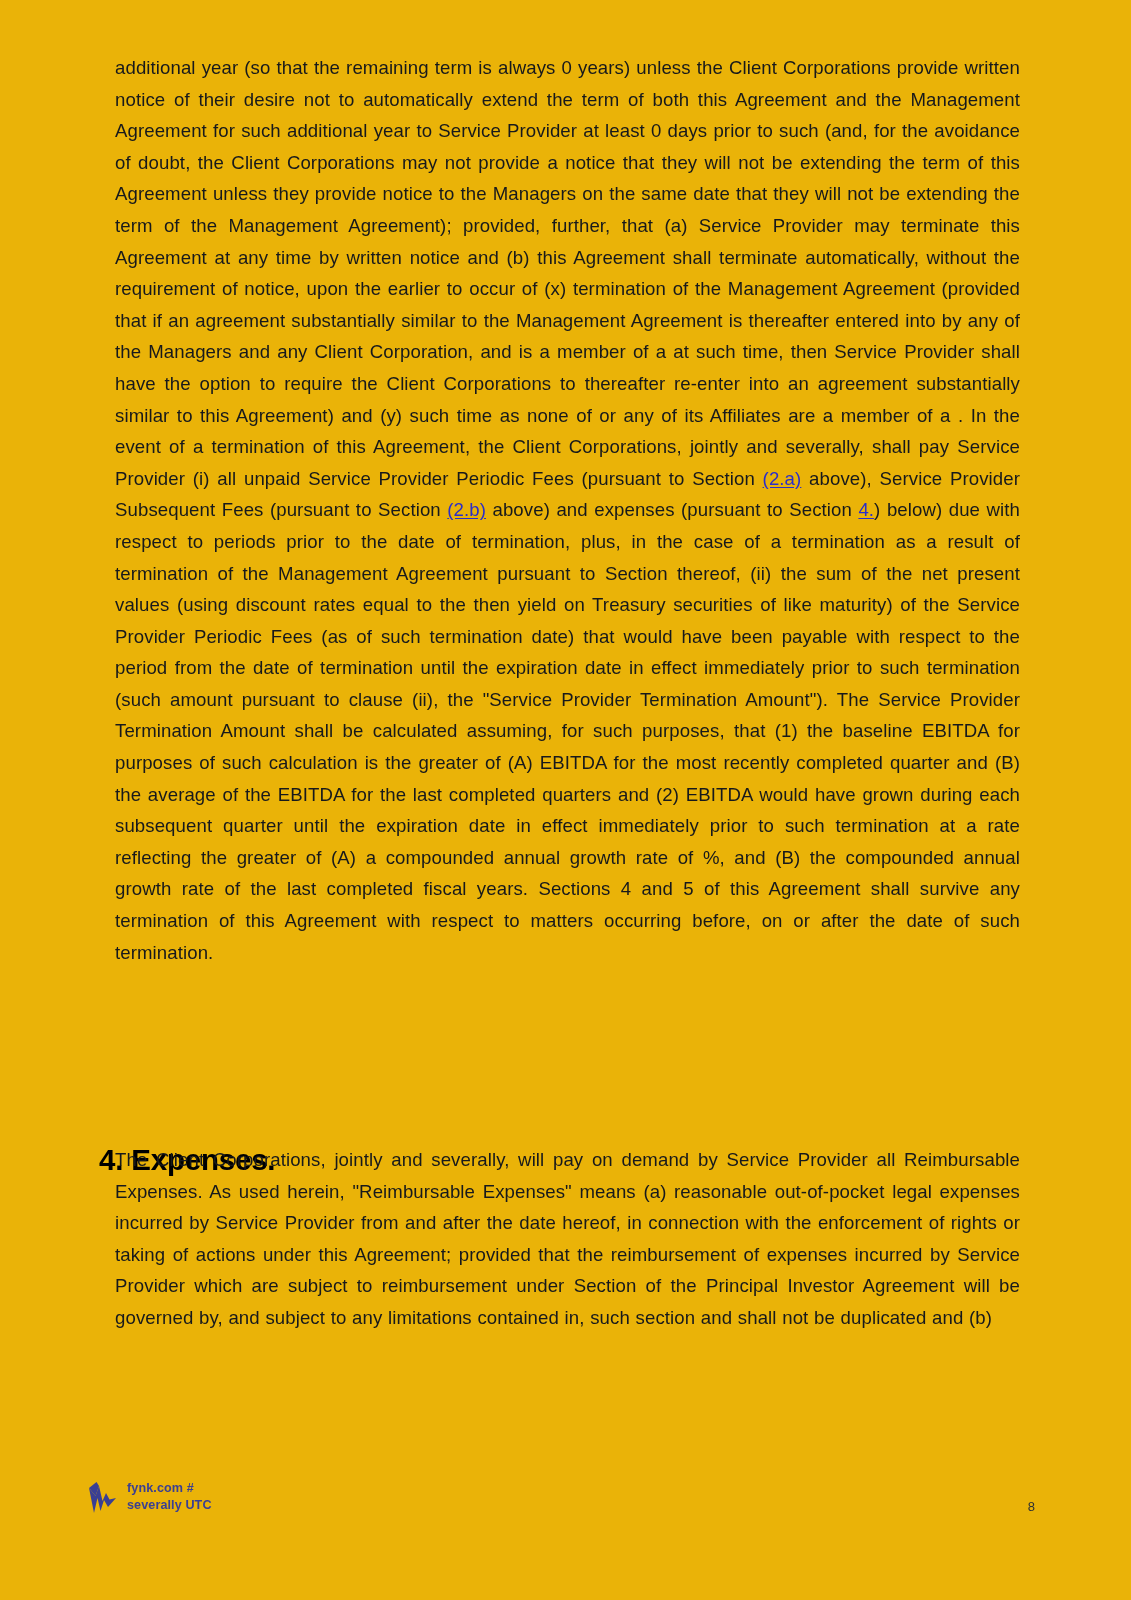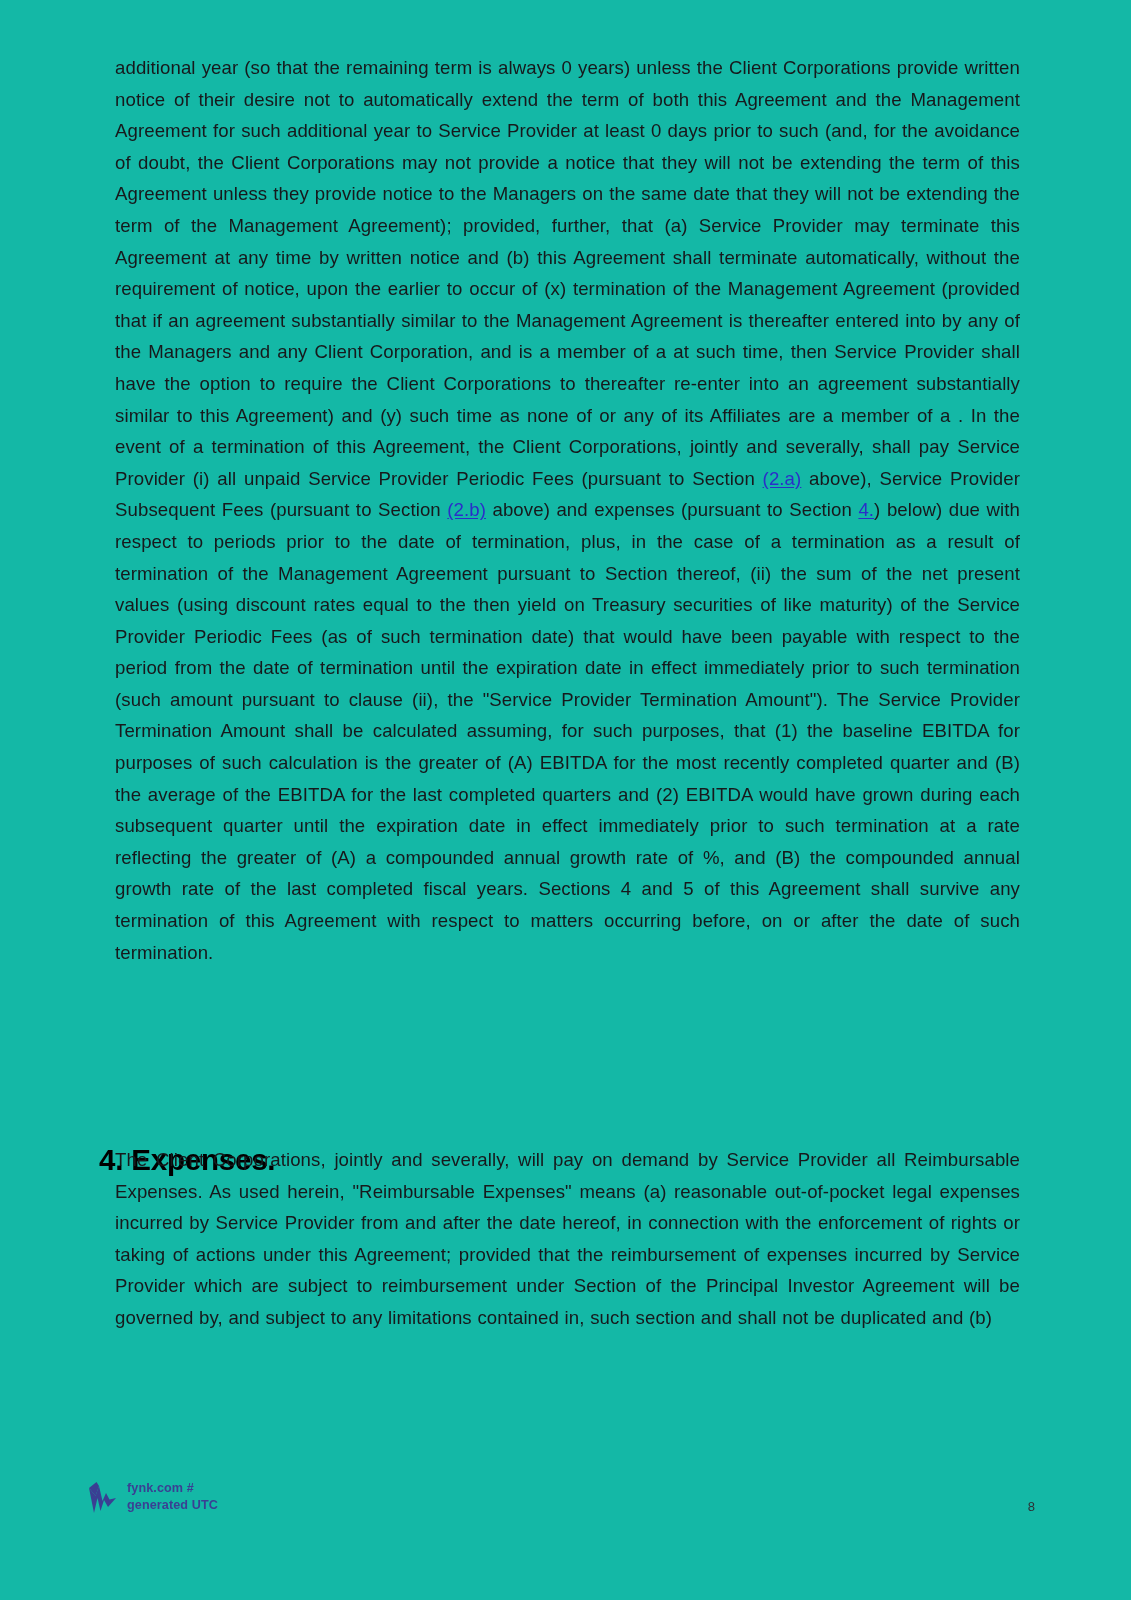--- a/index.html
+++ b/index.html
@@ -8,21 +8,21 @@
     background: #ffffff;
   }
   body {
     font-family: "Liberation Sans", sans-serif;
     color: #000000;
   }
   .page {
     position: relative;
     width: 1131px;
     height: 1600px;
-    background: #14b8a6;
+    background: #eab308;
     box-sizing: border-box;
     overflow: hidden;
   }
   .content {
     position: absolute;
     left: 115px;
     top: 52px;
     width: 905px;
   }
   p.body-text {
@@ -115,19 +115,19 @@
   </div>
 
   <div class="footer">
     <div class="footer-brand">
       <svg class="footer-logo" viewBox="0 0 30 34" aria-hidden="true">
         <path d="M2 8 L7 33 L10.5 18 L13.5 31 L17 20 L21 27 L29 18 L22.5 19.5 L19 13 L15.5 21 L12 6 L8.5 16 Z" fill="#3a3f93"></path>
         <path d="M2 8 L8.5 16 L12 6 L9.5 2 Z" fill="#3a3f93"></path>
       </svg>
       <div class="footer-lines">
         <span>fynk.com #</span>
-        <span>generated UTC</span>
+        <span>severally UTC</span>
       </div>
     </div>
     <div class="page-number">8</div>
   </div>
 
 </div>
 
 </body></html>

